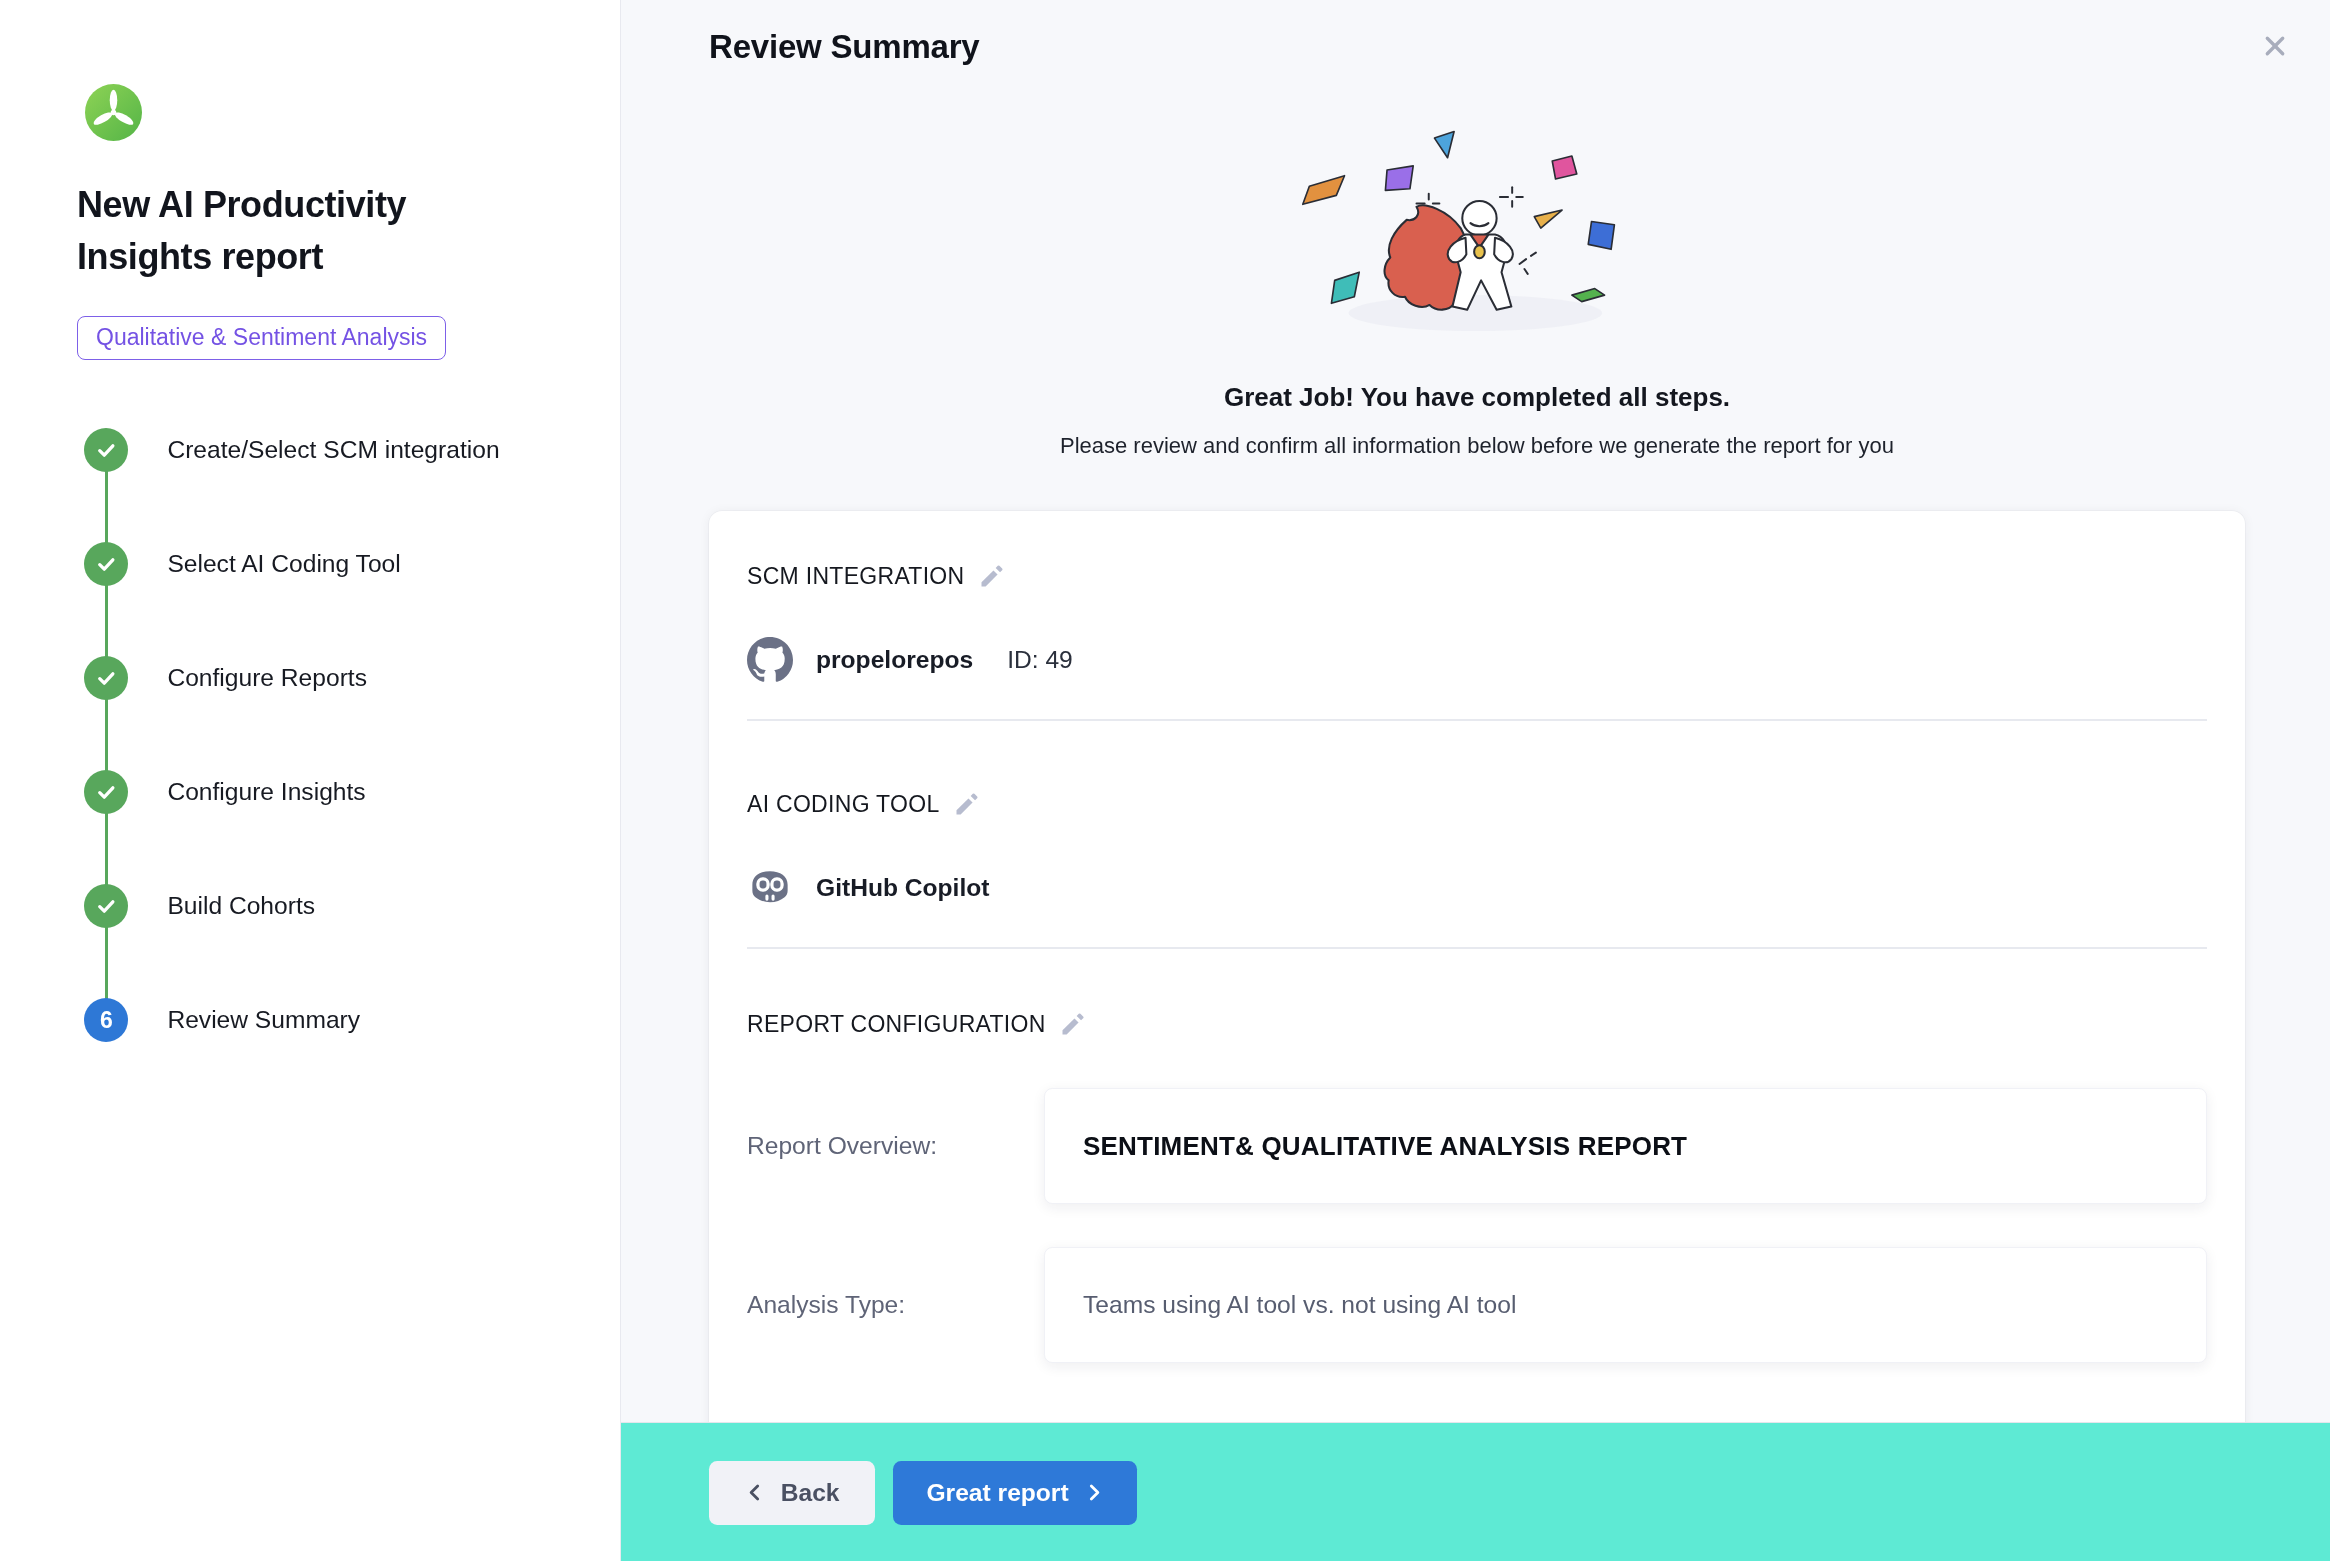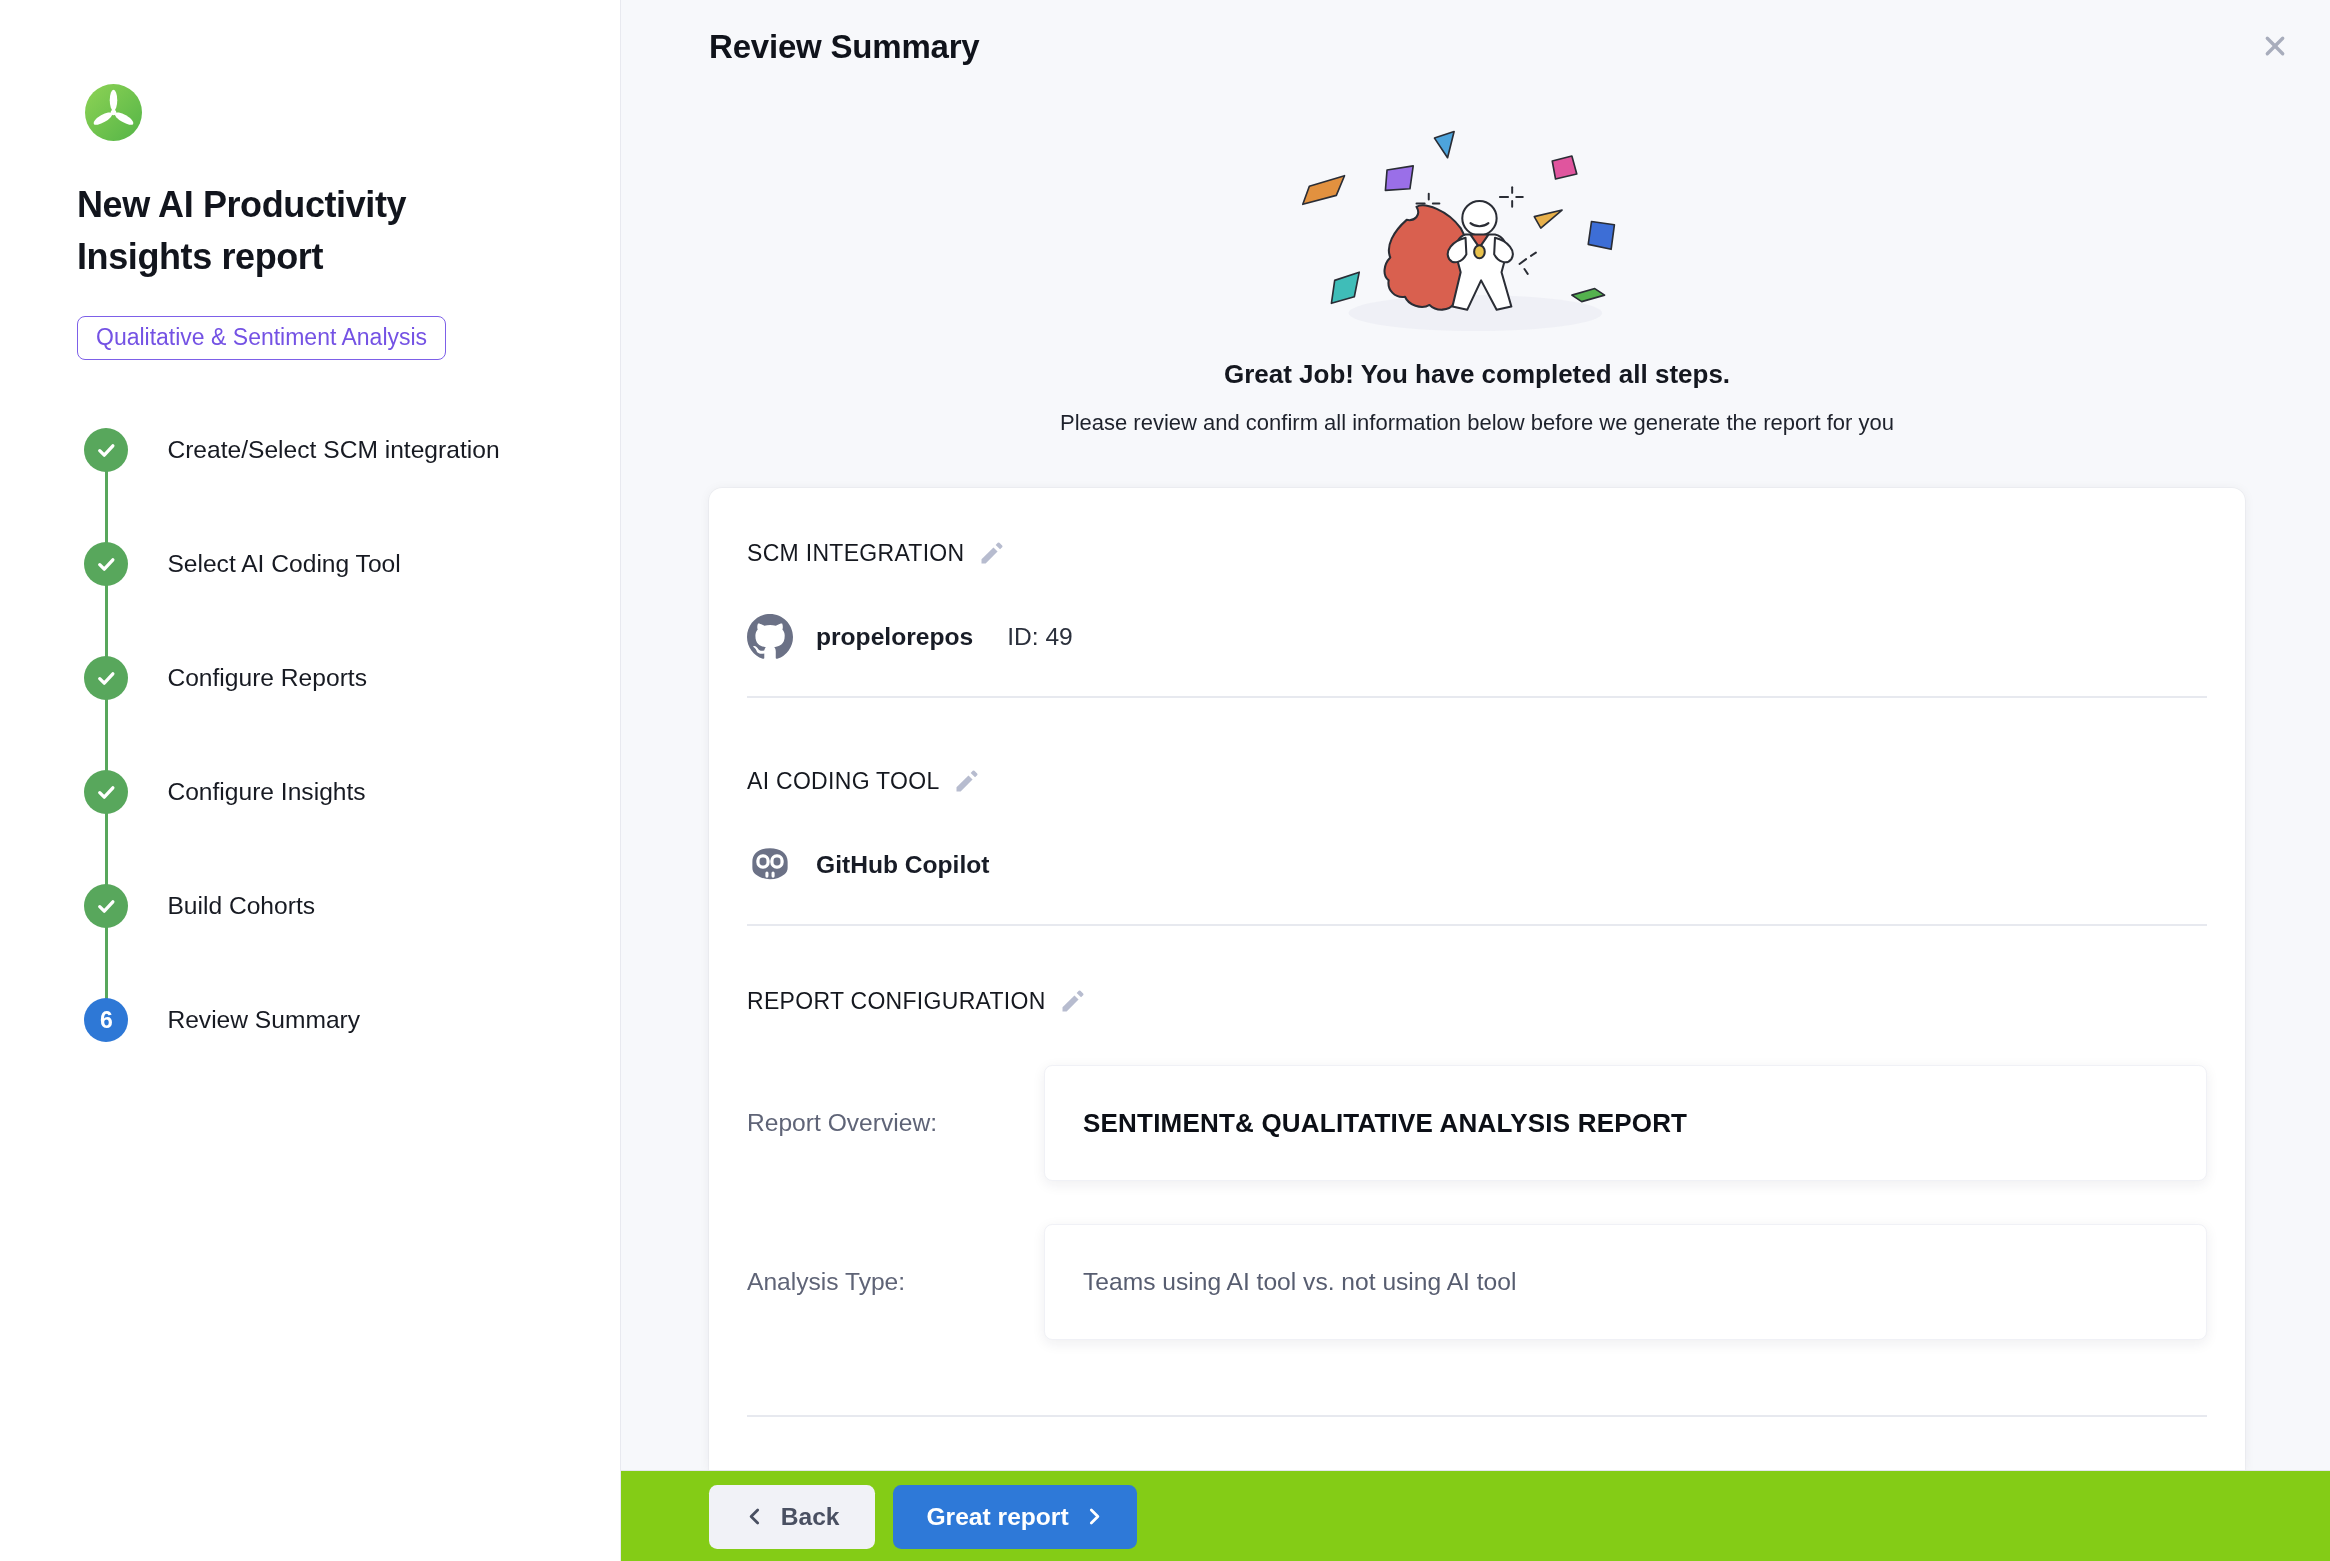--- a/index.html
+++ b/index.html
@@ -24,21 +24,21 @@
   
   .panel { flex:1; background:#f7f8fb; display:flex; flex-direction:column; position:relative; }
   .panel-header { height:79px; padding:28px 0 0 88px; }
   .panel-title { font-size:33px; font-weight:700; color:#10131b; letter-spacing:-0.2px; }
   .close-btn { position:absolute; top:26px; right:36px; width:39px; height:39px; display:flex; align-items:center; justify-content:center; cursor:pointer; background:none; border:none; }
   .close-btn svg { width:36px; height:36px; }
 
   .panel-scroll { flex:1; overflow:hidden; padding:0 85px 0 88px; display:flex; flex-direction:column; }
   .hero { text-align:center; }
   .hero-art { margin-top:46px; width:426px; height:229px; display:inline-block; }
-  .congrats-title { margin-top:2px; font-size:26px; font-weight:600; color:#14171f; }
+  .congrats-title { margin-top:25px; font-size:26px; font-weight:600; color:#14171f; }
   .congrats-sub { margin-top:19.7px; font-size:22px; color:#1e222c; }
 
   .card { margin-top:52px; flex:1; background:#ffffff; border-radius:13px 13px 0 0; box-shadow:0 1.6px 11.5px rgba(22,27,45,0.06), 0 0 0 0.8px rgba(22,27,45,0.03); padding:51px 38px 0 38px; }
   .section-head { display:flex; align-items:center; gap:13px; }
   .section-label { font-size:23px; font-weight:500; color:#15181f; letter-spacing:0.3px; }
   .edit-btn { background:none; border:none; cursor:pointer; width:29.5px; height:29.5px; padding:0; }
   .edit-btn svg { width:28px; height:28px; }
   .integration-row { display:flex; align-items:center; margin-top:46px; }
   .vendor-icon { width:46px; height:46px; flex:0 0 46px; }
   .vendor-name { margin-left:23px; font-size:24.6px; font-weight:700; color:#181c26; }
@@ -47,21 +47,21 @@
   .section { margin-top:69px; }
   .section.third { margin-top:61px; }
   .config-row { display:flex; align-items:center; margin-top:49px; }
   .config-row.second { margin-top:43px; }
   .config-label { width:297px; flex:0 0 297px; font-size:24.6px; color:#5f6477; }
   .config-box { flex:1; height:116px; background:#ffffff; border:0.8px solid #f0f1f6; border-radius:8.2px; box-shadow:0 3.3px 13px rgba(25,30,50,0.07); display:flex; align-items:center; padding:0 38px; }
   .value-strong { font-size:26px; font-weight:700; color:#0c0f16; letter-spacing:0.2px; }
   .value-muted { font-size:24.6px; color:#575d70; }
   .divider.last { margin-top:75px; }
 
-  .panel-footer { height:92px; background:#84cc16; border-top:1.6px solid #e4e6ec; display:flex; align-items:center; padding-left:88px; gap:18px; }
+  .panel-footer { height:140px; background:#5eead4; border-top:1.6px solid #e4e6ec; display:flex; align-items:center; padding-left:88px; gap:18px; }
   .btn { display:flex; align-items:center; justify-content:center; gap:14.7px; height:64px; border:none; border-radius:8.2px; font-family:"Liberation Sans",sans-serif; font-size:24.6px; cursor:pointer; }
   .btn svg { width:21px; height:21px; }
   .btn-back { background:#f1f2f7; color:#4a5062; font-weight:600; padding:0 36px; }
   .btn-create { background:#2e79d8; color:#ffffff; font-weight:700; padding:0 33px; }
 </style>
 </head>
 <body>
 
 <div class="app">
 

